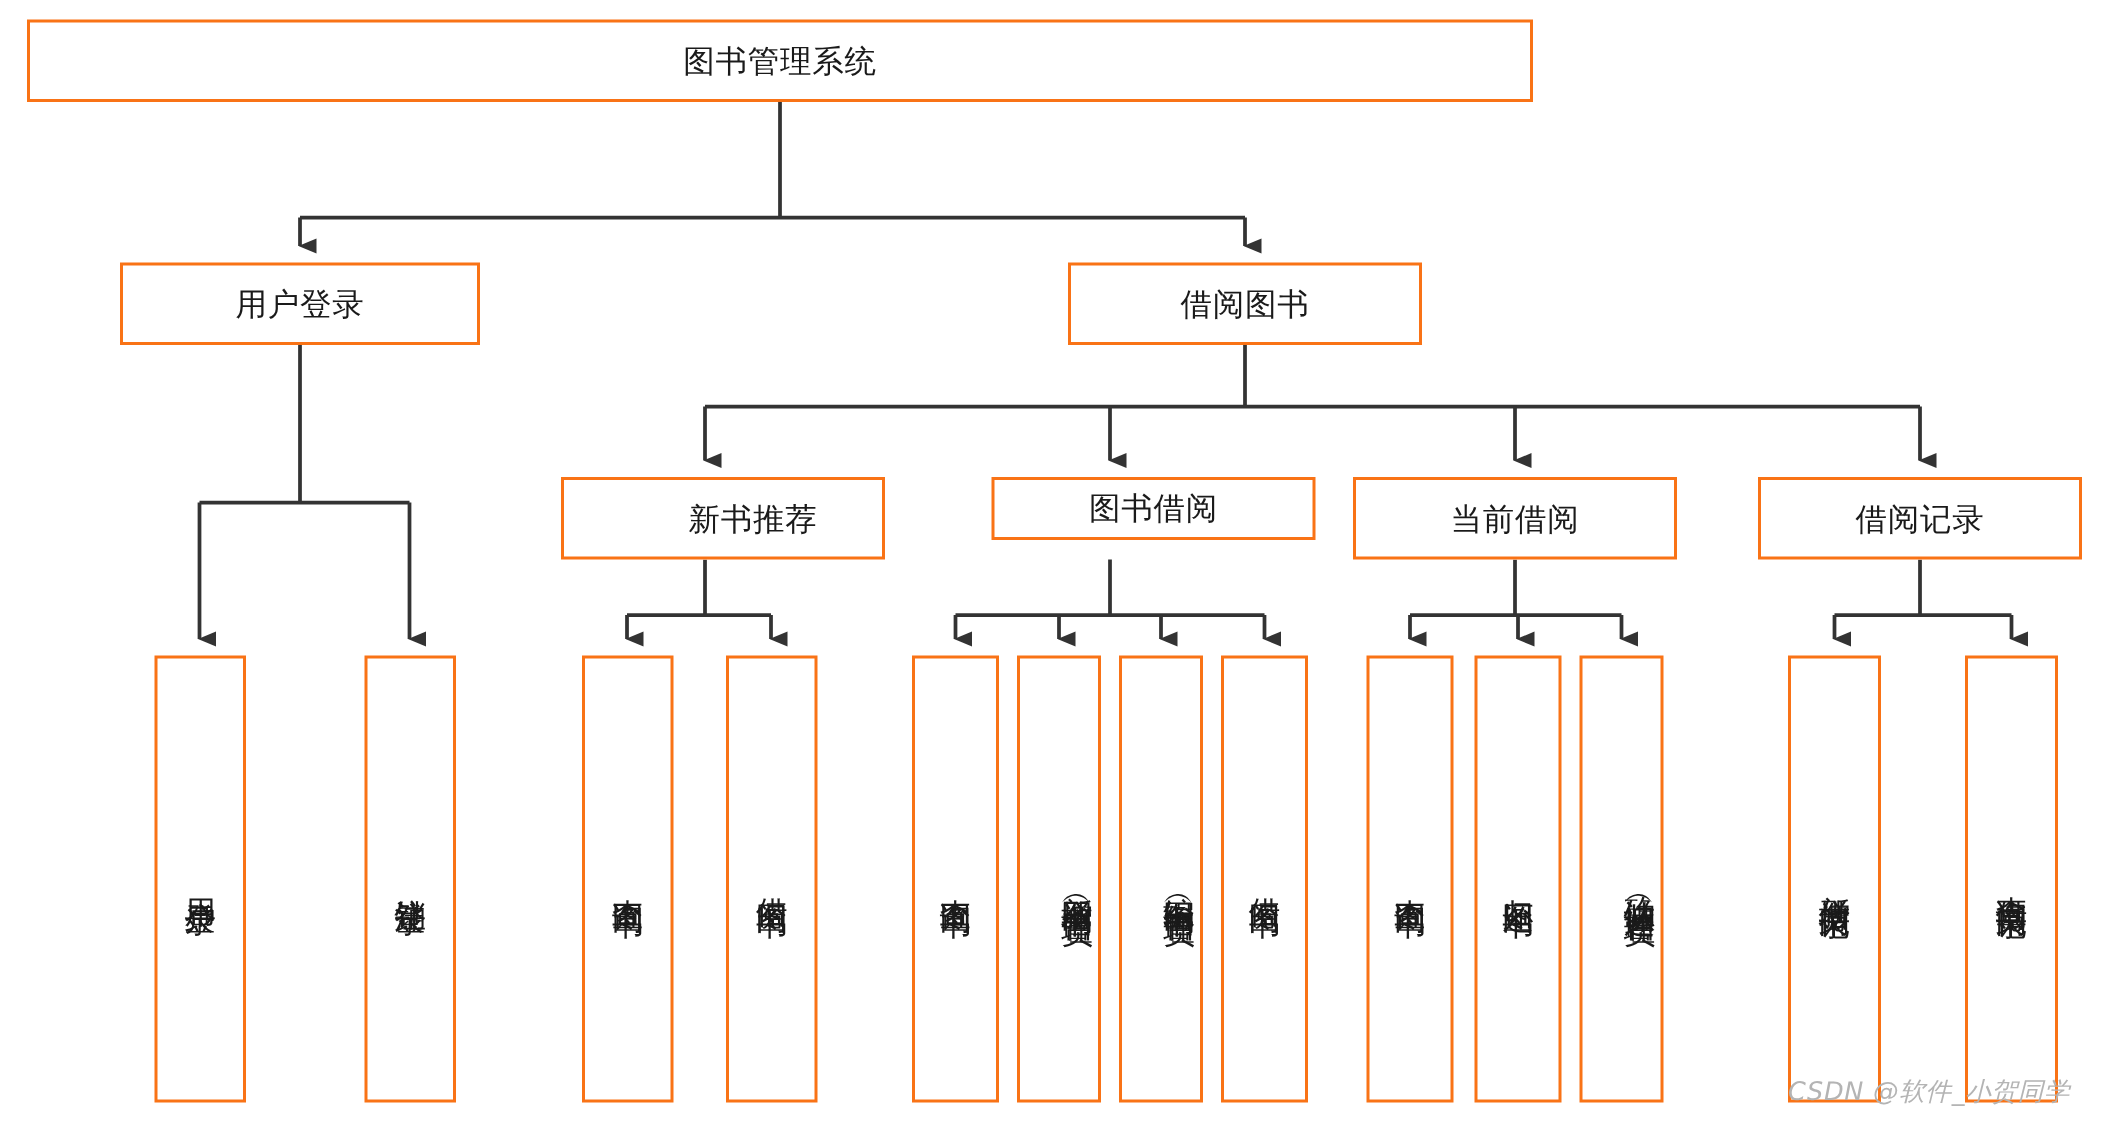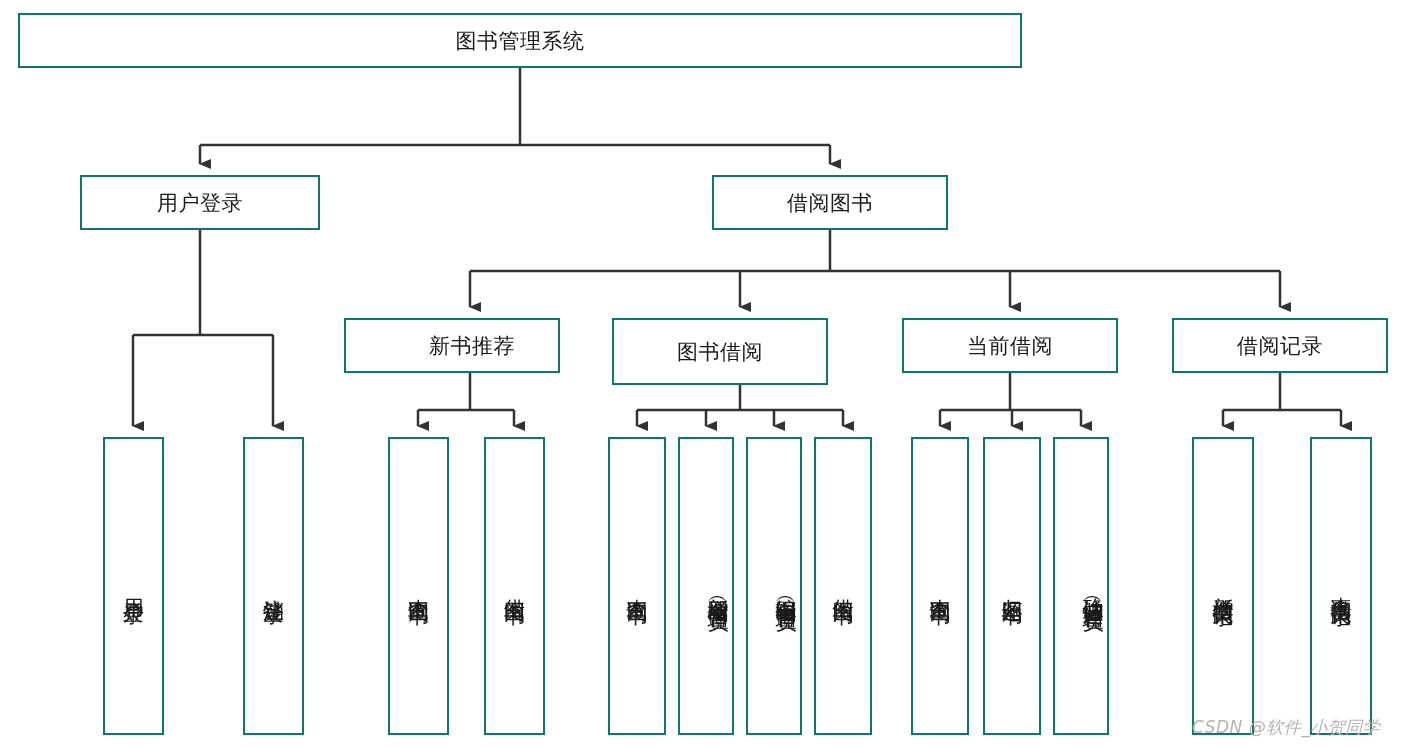--- a/index.html
+++ b/index.html
@@ -19,21 +19,21 @@
     position: absolute;
     left: 0;
     top: 0;
     width: 1405px;
     height: 747px;
     pointer-events: none;
   }
   .node {
     position: absolute;
     box-sizing: border-box;
-    border: 2px solid #0f766e;
+    border: 2px solid #f97316;
     background: #ffffff;
     display: flex;
     align-items: center;
     justify-content: center;
     color: #1a1a1a;
     text-align: center;
   }
   .node.horiz {
     writing-mode: horizontal-tb;
     font-size: 21px;
@@ -106,22 +106,22 @@
         <line x1="1223" y1="410" x2="1223" y2="426" marker-end="url(#arrow)"></line>
         <line x1="1341" y1="410" x2="1341" y2="426" marker-end="url(#arrow)"></line>
       </g>
   </svg>
 
   <div class="node horiz" style="left: 18px; top: 13px; width: 1004px; height: 55px;">图书管理系统</div>
 
   <div class="node horiz" style="left: 80px; top: 175px; width: 240px; height: 55px;">用户登录</div>
   <div class="node horiz" style="left: 712px; top: 175px; width: 236px; height: 55px;">借阅图书</div>
 
-  <div class="node horiz" style="left: 344px; top: 318px; width: 216px; height: 55px; padding-left: 40px;">新书推荐</div>
-  <div class="node horiz" style="left: 612px; top: 318px; width: 216px; height: 67px;">图书借阅</div>
+  <div class="node horiz" style="left: 374px; top: 318px; width: 216px; height: 55px; padding-left: 40px;">新书推荐</div>
+  <div class="node horiz" style="left: 661px; top: 318px; width: 216px; height: 42px;">图书借阅</div>
   <div class="node horiz" style="left: 902px; top: 318px; width: 216px; height: 55px;">当前借阅</div>
   <div class="node horiz" style="left: 1172px; top: 318px; width: 216px; height: 55px;">借阅记录</div>
 
   <div class="node vert mid" style="left: 103px; top: 437px; width: 61px; height: 298px;">用户登录</div>
   <div class="node vert mid" style="left: 243px; top: 437px; width: 61px; height: 298px;">注销登录</div>
   <div class="node vert mid" style="left: 388px; top: 437px; width: 61px; height: 298px;">查询图书</div>
   <div class="node vert mid" style="left: 484px; top: 437px; width: 61px; height: 298px;">借阅图书</div>
   <div class="node vert mid" style="left: 608px; top: 437px; width: 58px; height: 298px;">查询图书</div>
   <div class="node vert" style="left: 678px; top: 437px; width: 56px; height: 298px;">新增图书（管理员）</div>
   <div class="node vert" style="left: 746px; top: 437px; width: 56px; height: 298px;">编辑图书（管理员）</div>

